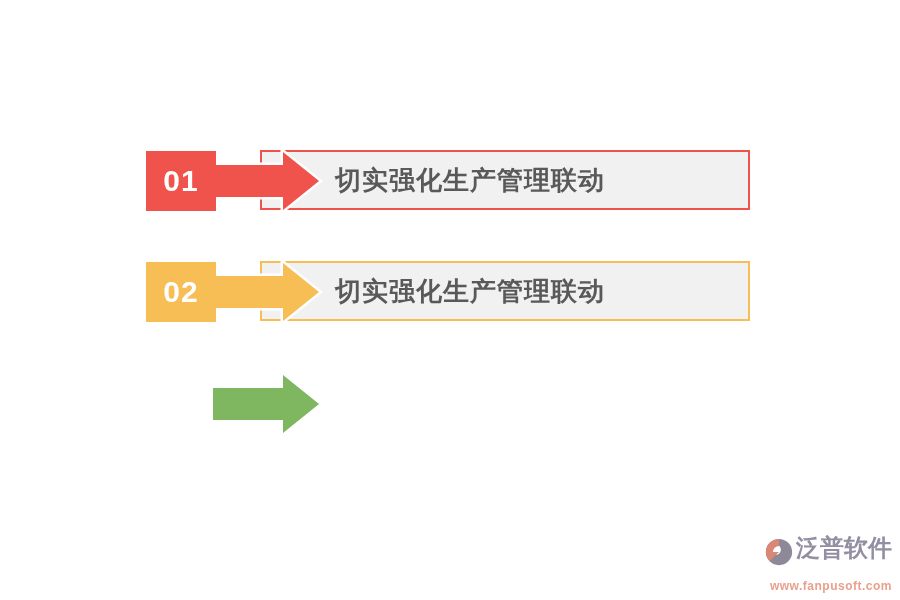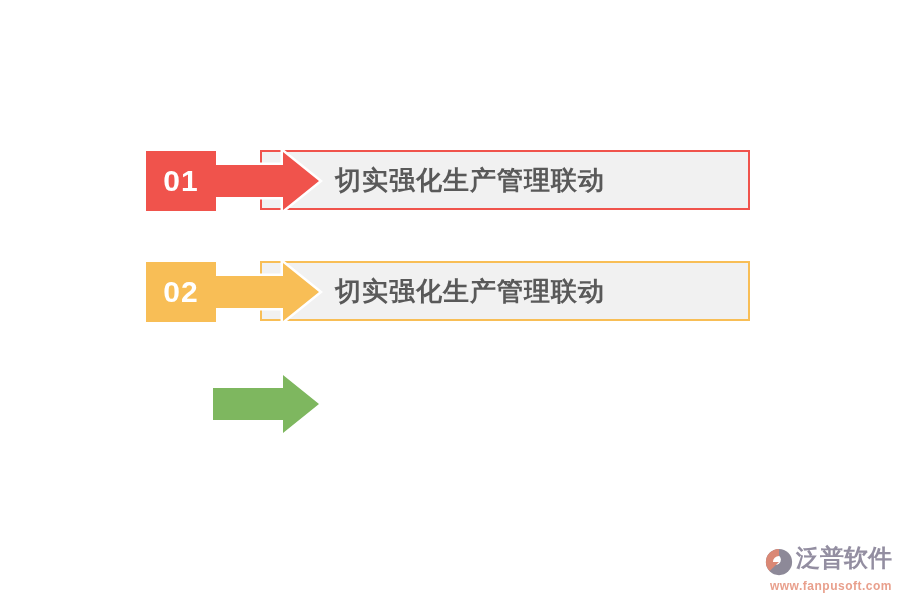--- a/index.html
+++ b/index.html
@@ -58,21 +58,21 @@
     line-height:1;
   }
   .wm-top { display:flex; align-items:flex-start; justify-content:flex-end; }
   .wm-logo { width:30px; height:32px; margin-right:2px; flex:0 0 auto; }
   .wm-brand {
     font-size:24px; font-weight:bold;
     color:var(--brand, #938EA1);
     white-space:nowrap;
   }
   .wm-url {
-    margin-top:2px;
+    margin-top:12px;
     font-size:12px; font-weight:bold;
     color:var(--url, #E9A08D);
     letter-spacing:0.5px;
     white-space:nowrap;
   }
 </style>
 </head>
 <body style="--box-bg: #F1F1F1; --label: #595959;">
 
 <div class="step-row r0" style="--c: #F0534C;">

